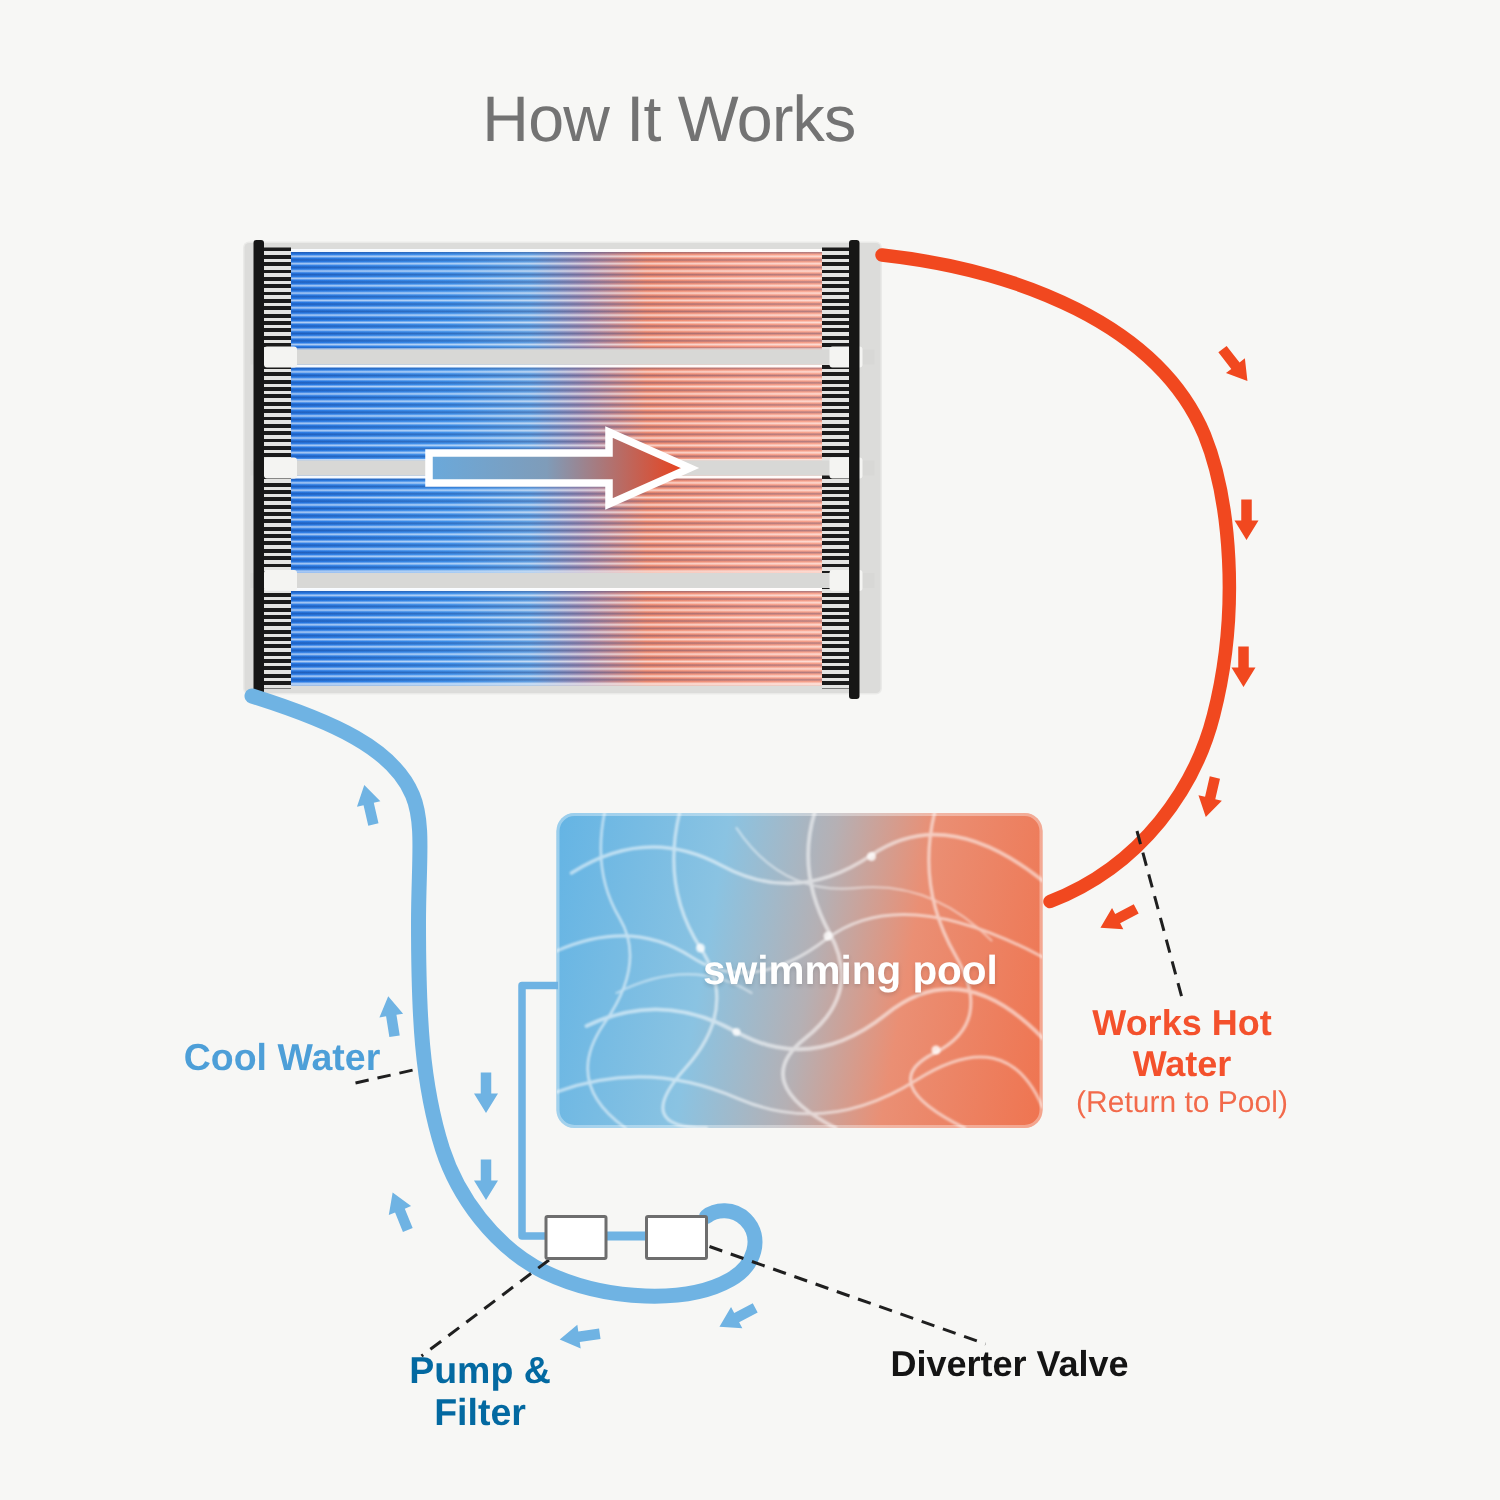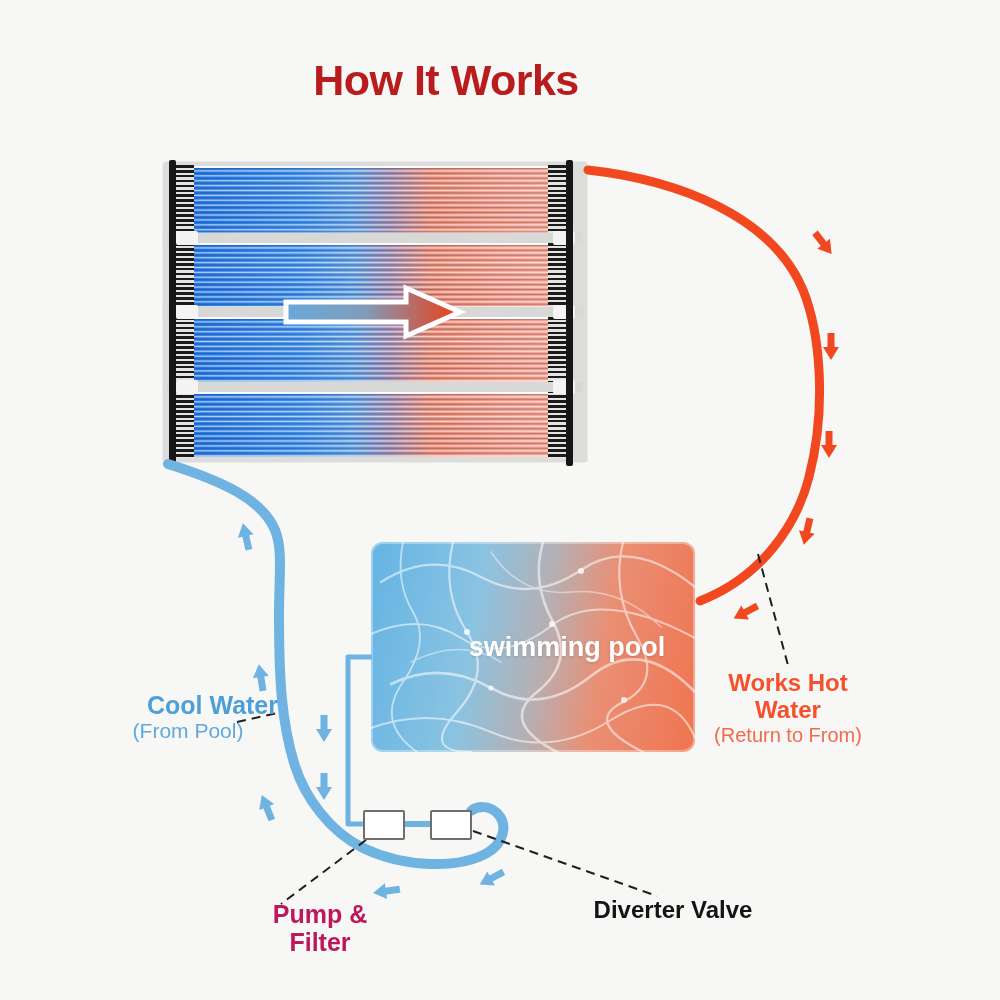--- a/index.html
+++ b/index.html
@@ -6,21 +6,21 @@
   body{
     width:1000px;height:1000px;position:relative;overflow:hidden;
     background:#f7f7f5;
     font-family:"Liberation Sans","DejaVu Sans",sans-serif;
   }
   .abs{position:absolute;}
 
   
   .title{
     left:0;top:56px;width:892px;text-align:center;
-    font-size:43px;font-weight:700;letter-spacing:-0.5px;color:#b91c1c;
+    font-size:43px;font-weight:400;letter-spacing:-0.5px;color:#737373;
   }
 
   
   .panel{left:163px;top:162px;width:424px;height:300px;background:#dcdcda;
     border-radius:3px;box-shadow:0 0 0 1px rgba(0,0,0,.05);}
   .mbar{position:absolute;top:-2px;bottom:-4px;width:7px;background:#161616;border-radius:2px;z-index:4;}
   .mbar.left{left:6px;} .mbar.right{left:403px;}
   .teeth{position:absolute;top:3px;bottom:3px;width:18px;z-index:1;
     background:repeating-linear-gradient(180deg,#1b1b1b 0 2.6px,#e4e4e2 2.6px 4.9px);}
   .teeth.left{left:13px;} .teeth.right{left:385px;}
@@ -54,26 +54,26 @@
 
   
   .eqbox{width:38px;height:26px;background:#ffffff;border:2px solid #6e6e6e;border-radius:2px;z-index:8;}
   .box-pump{left:363px;top:810px;}
   .box-valve{left:430px;top:810px;}
 
   
   .lbl{z-index:9;text-align:center;line-height:1.12;}
   .lbl .t{font-weight:800;}
   .cool{left:98px;top:691px;width:180px;}
-  .cool .t{font-size:25px;color:#4d9fd8;text-align:right;}
+  .cool .t{font-size:25px;color:#4d9fd8;}
   .cool .s{font-size:21px;color:#61a9dc;}
   .solar{left:693px;top:670px;width:190px;}
   .solar .t{font-size:24px;color:#f4512c;}
   .solar .s{font-size:20px;color:#f26a4b;}
-  .pump-lbl{left:239px;top:900px;width:162px;font-size:25px;font-weight:800;color:#be185d;}
+  .pump-lbl{left:239px;top:900px;width:162px;font-size:25px;font-weight:800;color:#0369a1;}
   .valve-lbl{left:585px;top:897px;width:176px;font-size:24px;font-weight:700;color:#141414;}
 </style>
 </head>
 <body>
 
 <div class="abs title">How It Works</div>
 
 <div class="abs panel">
   <div class="teeth left"></div>
   <div class="teeth right"></div>
@@ -174,22 +174,21 @@
     <path d="M366,840 L281,904"></path>
     <path d="M473,831 L657,896"></path>
   </g>
 </svg>
 
 <div class="abs eqbox box-pump"></div>
 <div class="abs eqbox box-valve"></div>
 
 <div class="abs lbl cool">
   <div class="t">Cool Water</div>
-  <div class="s">(From Pool)</div>
 </div>
 
 <div class="abs lbl solar">
   <div class="t">Works Hot Water</div>
-  <div class="s">(Return to From)</div>
+  <div class="s">(Return to Pool)</div>
 </div>
 
 <div class="abs lbl pump-lbl">Pump &amp; Filter</div>
 <div class="abs lbl valve-lbl">Diverter Valve</div>
 
 </body></html>

